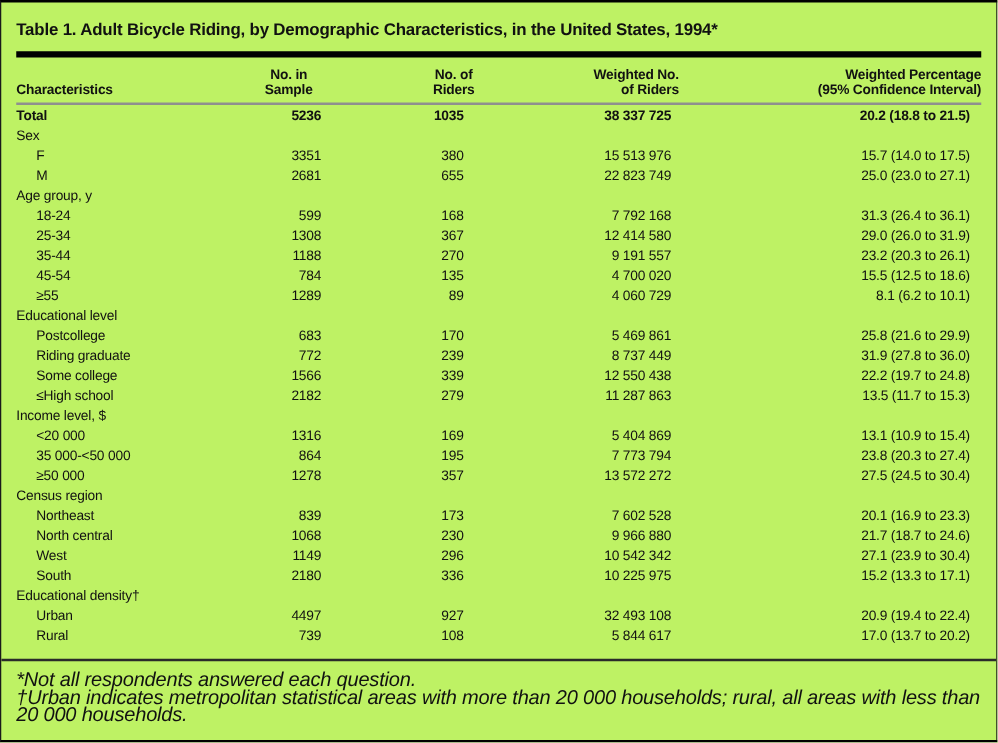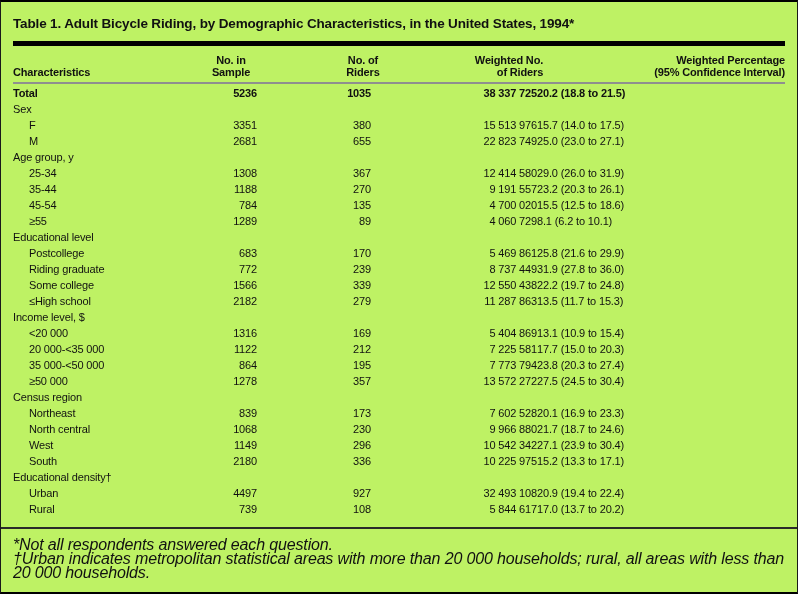--- a/index.html
+++ b/index.html
@@ -33,21 +33,21 @@
     border-collapse:collapse; table-layout:fixed;
     width:774px; margin:1px 12px 0 12px;
     font-size:11px;
   }
   table.data td {
     height:16px; padding:0; vertical-align:middle;
     white-space:nowrap; overflow:visible;
   }
   table.data td.c-label { text-align:left; }
   table.data td.c-num { text-align:right; }
-  table.data td.c-pct { text-align:left; padding-right:11px; }
+  table.data td.c-pct { text-align:right; padding-right:11px; }
   tr.total td { font-weight:bold; }
   tr.item td.c-label { padding-left:16px; }
   .foot-rule { height:2px; background:#2a2a2a; margin-top:10px; }
   .footnotes {
     padding:9px 12px 0 12px;
     font-size:16px; font-style:italic; line-height:14px; color:#111;
   }
   .footnotes p { margin:0; }
 </style>
 </head>
@@ -119,20 +119,27 @@
           <td class="c-pct">25.0 (23.0 to 27.1)</td>
         </tr>
         <tr class="section">
           <td class="c-label">Age group, y</td>
           <td class="c-num"></td>
           <td class="c-num"></td>
           <td class="c-num"></td>
           <td class="c-pct"></td>
         </tr>
         <tr class="item">
+          <td class="c-label">18-24</td>
+          <td class="c-num">599</td>
+          <td class="c-num">168</td>
+          <td class="c-num">7 792 168</td>
+          <td class="c-pct">31.3 (26.4 to 36.1)</td>
+        </tr>
+        <tr class="item">
           <td class="c-label">25-34</td>
           <td class="c-num">1308</td>
           <td class="c-num">367</td>
           <td class="c-num">12 414 580</td>
           <td class="c-pct">29.0 (26.0 to 31.9)</td>
         </tr>
         <tr class="item">
           <td class="c-label">35-44</td>
           <td class="c-num">1188</td>
           <td class="c-num">270</td>
@@ -196,27 +203,20 @@
           <td class="c-pct"></td>
         </tr>
         <tr class="item">
           <td class="c-label">&lt;20 000</td>
           <td class="c-num">1316</td>
           <td class="c-num">169</td>
           <td class="c-num">5 404 869</td>
           <td class="c-pct">13.1 (10.9 to 15.4)</td>
         </tr>
         <tr class="item">
-          <td class="c-label">20 000-&lt;35 000</td>
-          <td class="c-num">1122</td>
-          <td class="c-num">212</td>
-          <td class="c-num">7 225 581</td>
-          <td class="c-pct">17.7 (15.0 to 20.3)</td>
-        </tr>
-        <tr class="item">
           <td class="c-label">35 000-&lt;50 000</td>
           <td class="c-num">864</td>
           <td class="c-num">195</td>
           <td class="c-num">7 773 794</td>
           <td class="c-pct">23.8 (20.3 to 27.4)</td>
         </tr>
         <tr class="item">
           <td class="c-label">≥50 000</td>
           <td class="c-num">1278</td>
           <td class="c-num">357</td>

